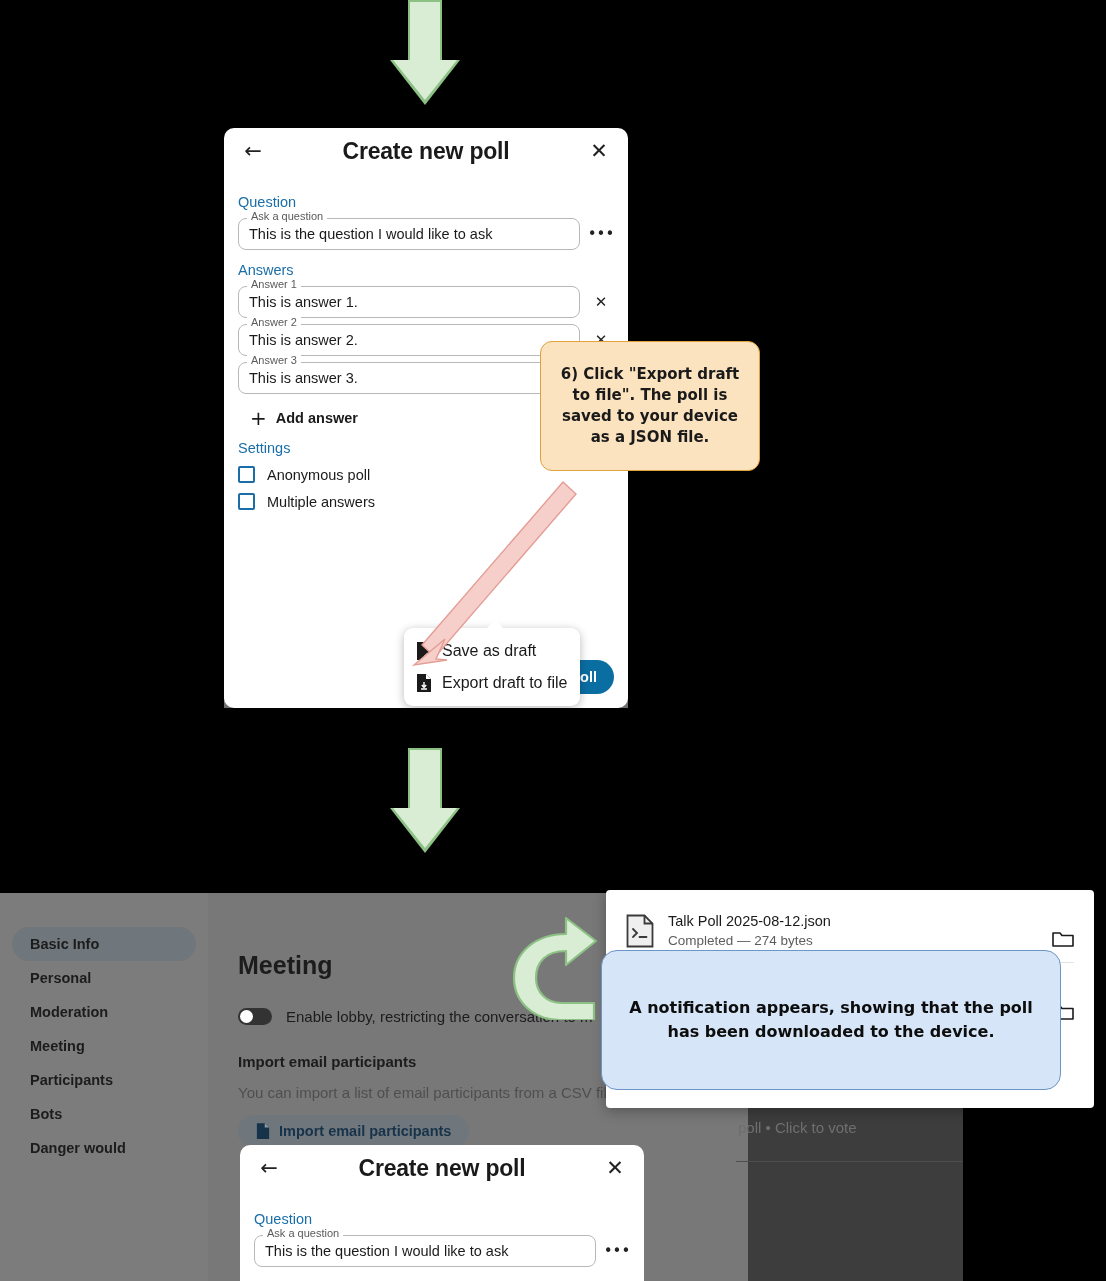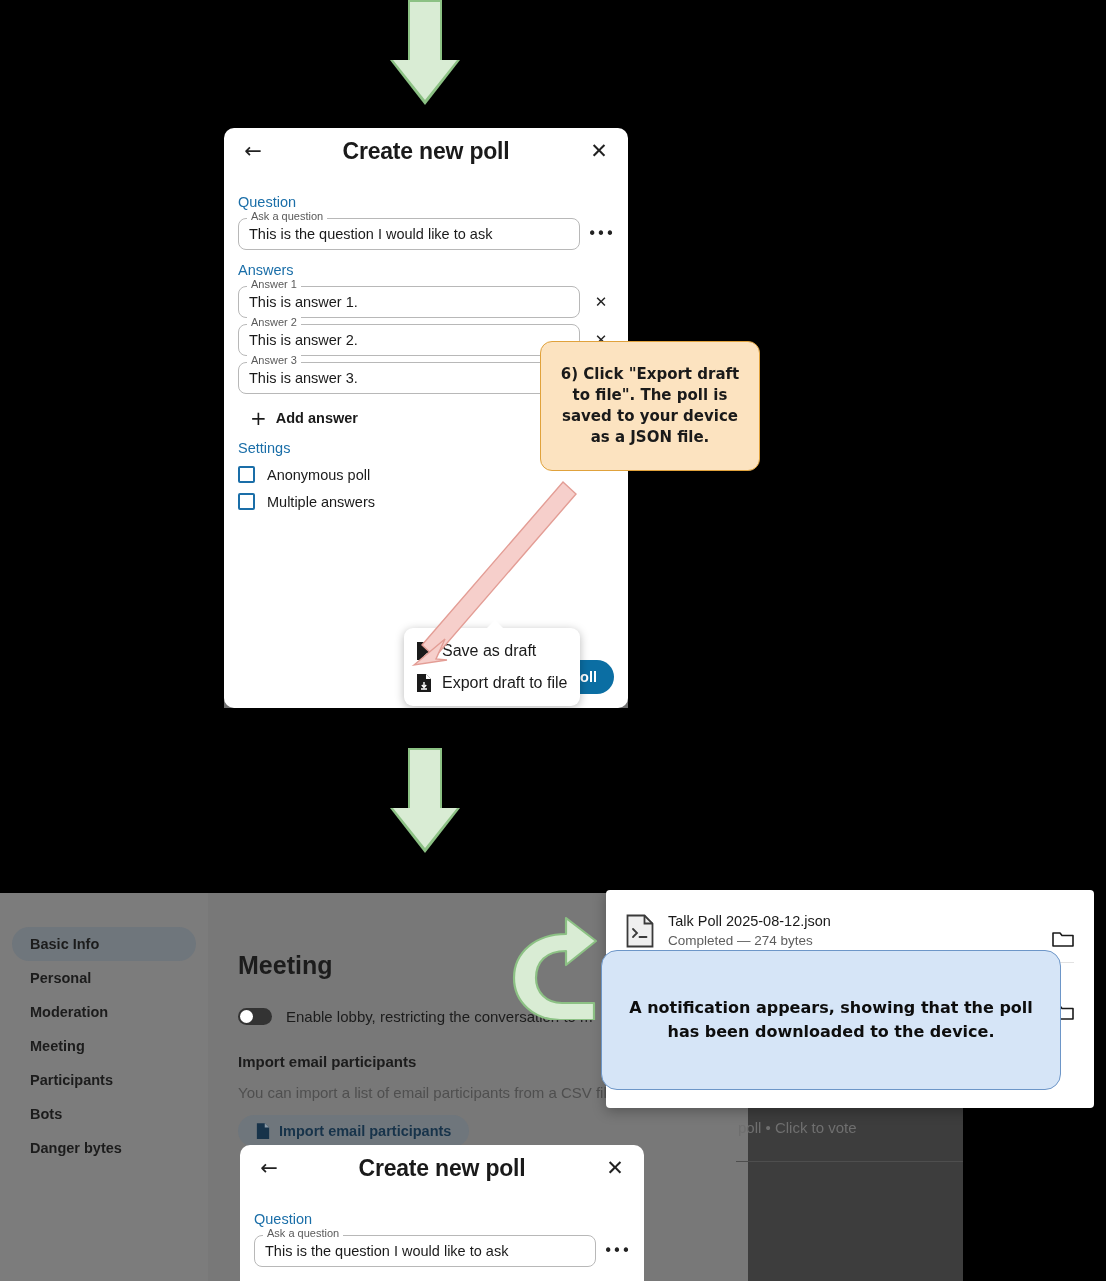--- a/index.html
+++ b/index.html
@@ -502,21 +502,21 @@
   <div id="bottom-dim">
 
     <div class="nc-sidebar">
       <div style="height:34px"></div>
       <div class="nc-side-item active">Basic Info</div>
       <div class="nc-side-item">Personal</div>
       <div class="nc-side-item">Moderation</div>
       <div class="nc-side-item">Meeting</div>
       <div class="nc-side-item">Participants</div>
       <div class="nc-side-item">Bots</div>
-      <div class="nc-side-item">Danger bytes</div>
+      <div class="nc-side-item">Danger would</div>
     </div>
 
     <div class="nc-main">
       <div class="nc-h1">Meeting</div>
       <div class="nc-toggle-row">
         <span class="nc-toggle">
             <i></i>
           </span>
         <span class="nc-toggle-label">Enable lobby, restricting the conversation to m</span>
       </div>

